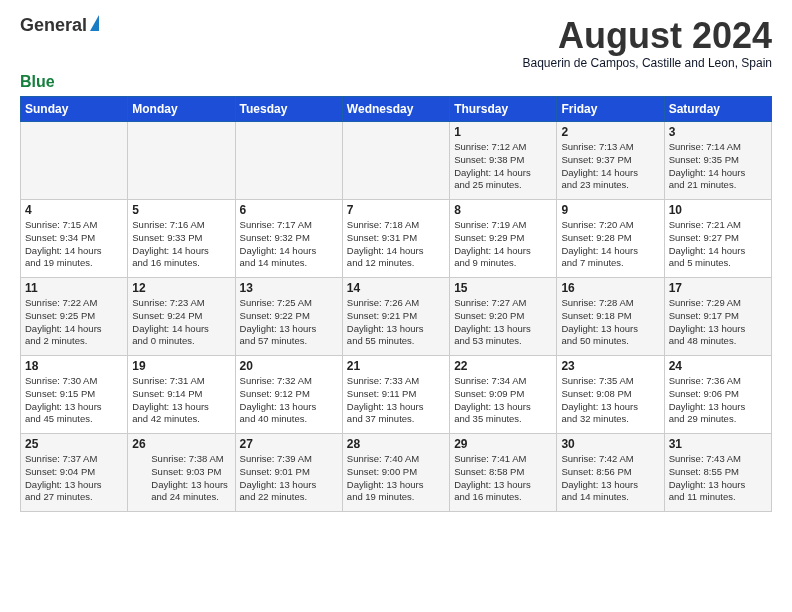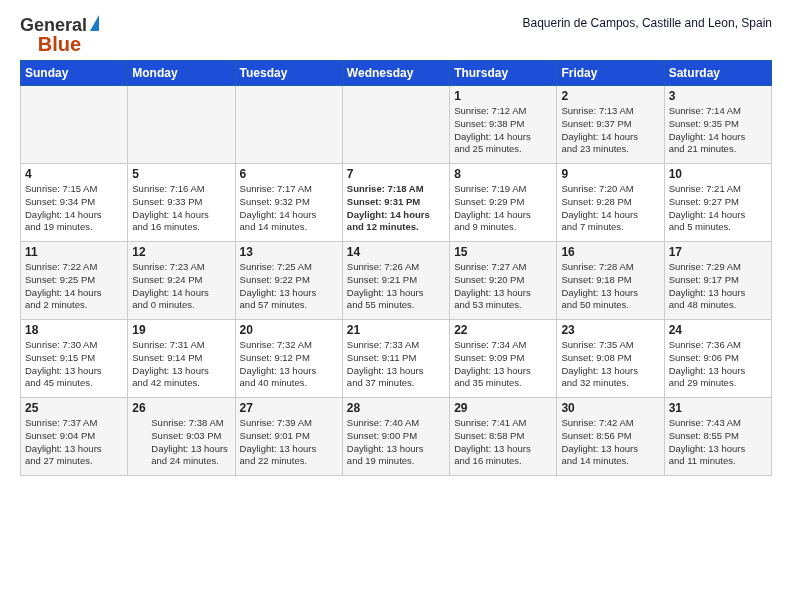--- a/index.html
+++ b/index.html
@@ -21,25 +21,24 @@
       align-items: flex-start;
       margin-bottom: 6px;
     }
     .logo-general {
       font-size: 18px;
       font-weight: bold;
       color: #333;
       line-height: 1;
     }
     .logo-blue {
-      font-size: 20px;
-      font-weight: bold;
-      color: #c2410c;
+      font-size: 16px;
+      font-weight: bold;
+      color: #15803d;
       line-height: 1;
-      text-align: center;
     }
     .title-section {
       text-align: right;
     }
     .main-title {
       font-size: 36px;
       font-weight: bold;
       color: #333;
       line-height: 1.1;
     }
@@ -87,20 +86,21 @@
       color: #333;
       line-height: 1.35;
     }
     .logo-wrapper {
       display: flex;
       align-items: center;
     }
     .logo-text-wrapper {
       display: flex;
       flex-direction: column;
+      gap: 40px;
     }
     .logo-row {
       display: flex;
       align-items: center;
     }
     .logo-triangle {
       display: inline-block;
       margin-left: 3px;
       width: 0;
       height: 0;
@@ -120,20 +120,21 @@
     <div class="logo-wrapper">
       <div class="logo-text-wrapper">
         <div class="logo-row">
           <span class="logo-general">General</span>
           <span class="logo-triangle"></span>
         </div>
         <span class="logo-blue">Blue</span>
       </div>
     </div>
     <div class="title-section">
+      <div class="main-title">August 2024</div>
       <div class="subtitle">Baquerin de Campos, Castille and Leon, Spain</div>
     </div>
   </div>
 
   <table class="calendar">
     <thead>
       <tr>
       <th>Sunday</th>
           <th>Monday</th>
           <th>Tuesday</th>
@@ -188,21 +189,21 @@
           </td>
           <td>
             <span class="day-num">6</span>
             <div class="day-info" style="white-space: pre-line;">Sunrise: 7:17 AM
 Sunset: 9:32 PM
 Daylight: 14 hours
 and 14 minutes.</div>
           </td>
           <td>
             <span class="day-num">7</span>
-            <div class="day-info" style="white-space: pre-line; font-weight: bold;">Sunrise: 7:18 AM
+            <div class="day-info" style="white-space: pre-line;">Sunrise: 7:18 AM
 Sunset: 9:31 PM
 Daylight: 14 hours
 and 12 minutes.</div>
           </td>
           <td>
             <span class="day-num">8</span>
             <div class="day-info" style="white-space: pre-line;">Sunrise: 7:19 AM
 Sunset: 9:29 PM
 Daylight: 14 hours
 and 9 minutes.</div>

